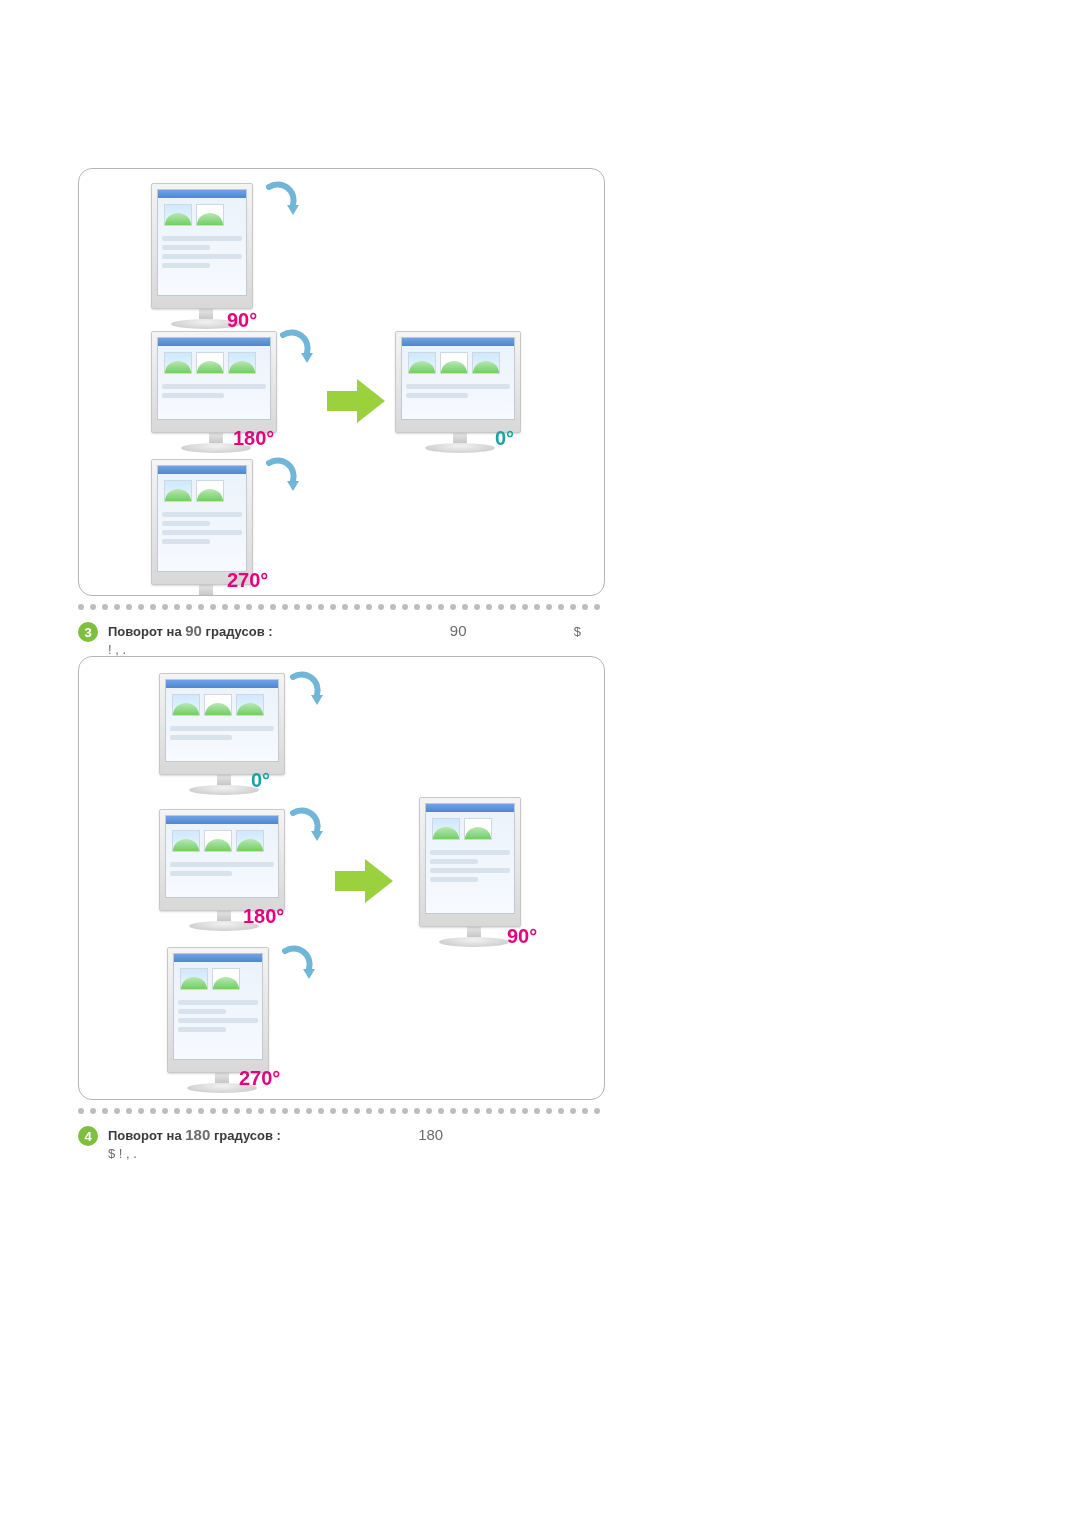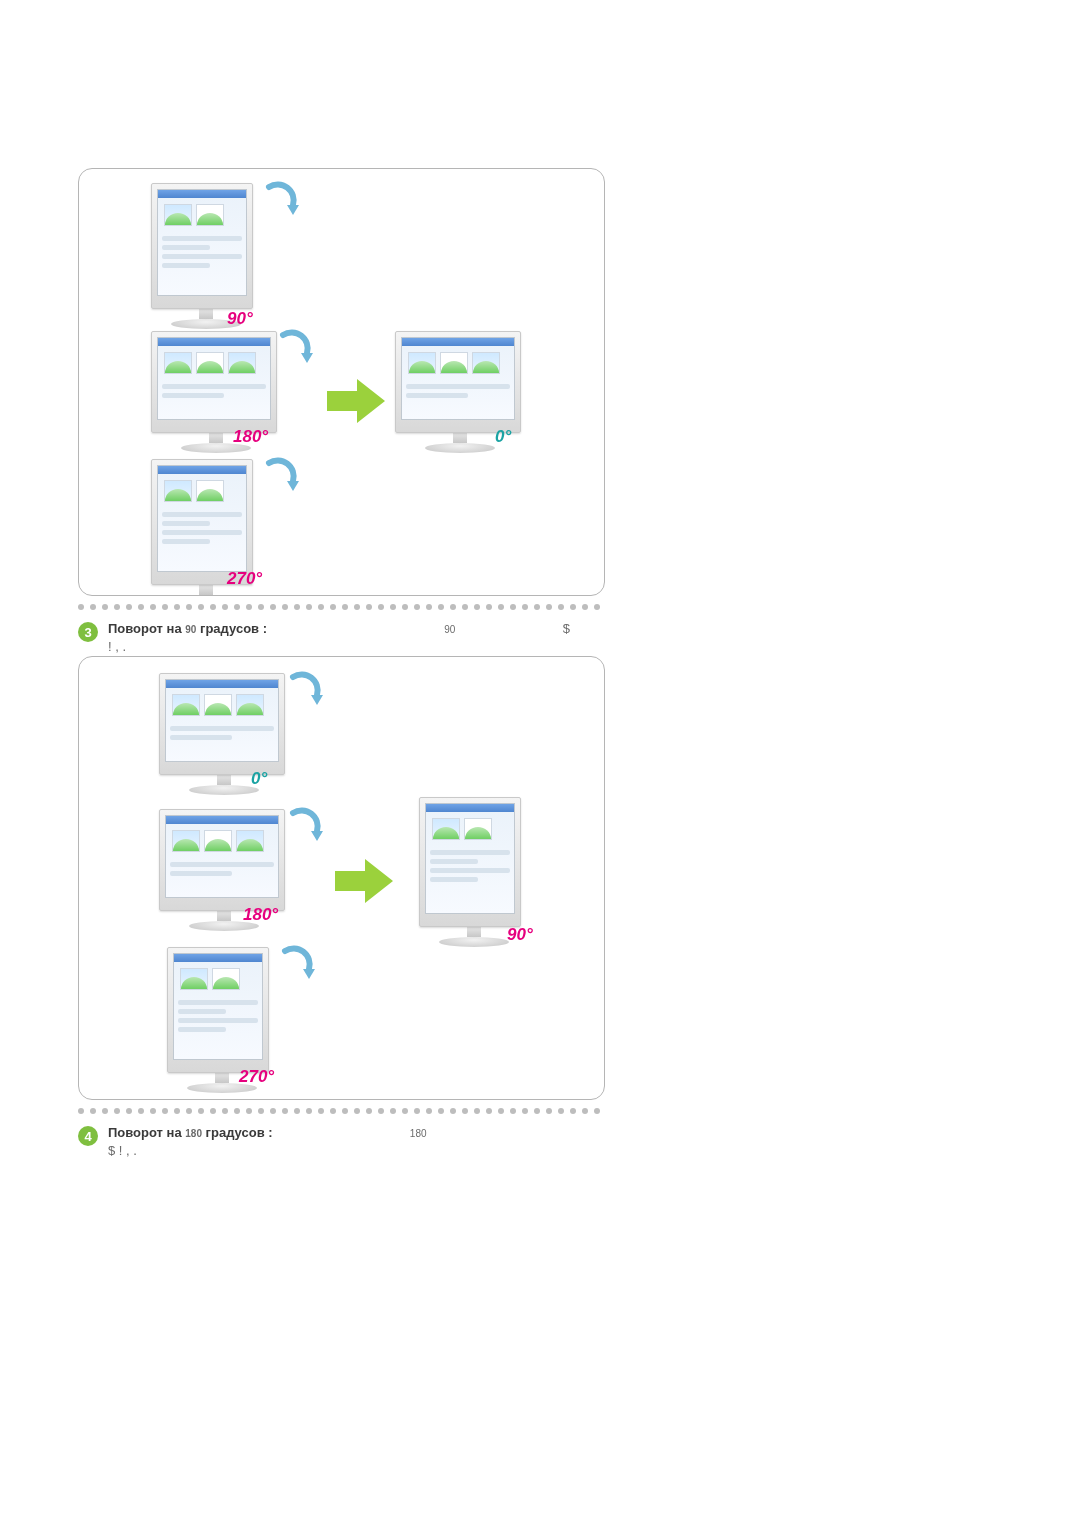--- a/index.html
+++ b/index.html
@@ -58,23 +58,22 @@
     width: 40%;
     display: flex;
     flex-direction: column;
     align-items: center;
   }
   .stand .neck { width: 14px; height: 10px; background: linear-gradient(#e6e6e6,#c7c7c7); }
   .stand .base { width: 70px; height: 10px; border-radius: 50%; background: radial-gradient(ellipse at 50% 30%, #f2f2f2, #c4c4c4); }
   .label {
     position: absolute;
     font-weight: bold;
-    font-size: 17px;
+    font-size: 20px;
     white-space: nowrap;
-    font-style: italic;
   }
   .label.pink { color: #e6007e; }
   .label.teal { color: #1aa3a3; }
   .arrow-rot {
     position: absolute;
     width: 40px; height: 40px;
   }
   .arrow-rot svg { width: 100%; height: 100%; }
   .big-arrow {
     position: absolute;
@@ -112,21 +111,21 @@
   }
   .step-text {
     font-size: 13px;
     color: #6b6b6b;
     width: 480px;
     line-height: 1.4;
   }
   .step-text b { color: #3a3a3a; }
   .extra-num {
     color: #6b6b6b;
-    font-size: 10px;
+    font-size: 15px;
   }
   
   .viewer-landscape .screen { inset: 6px 6px 14px 6px; }
   .viewer-portrait  .screen { inset: 6px 6px 14px 6px; }
   .miniline { height: 5px; background: #d7e2ec; border-radius: 2px; margin: 4px 0; }
   .miniline.short { width: 60%; }
 </style>
 </head>
 <body>
 

